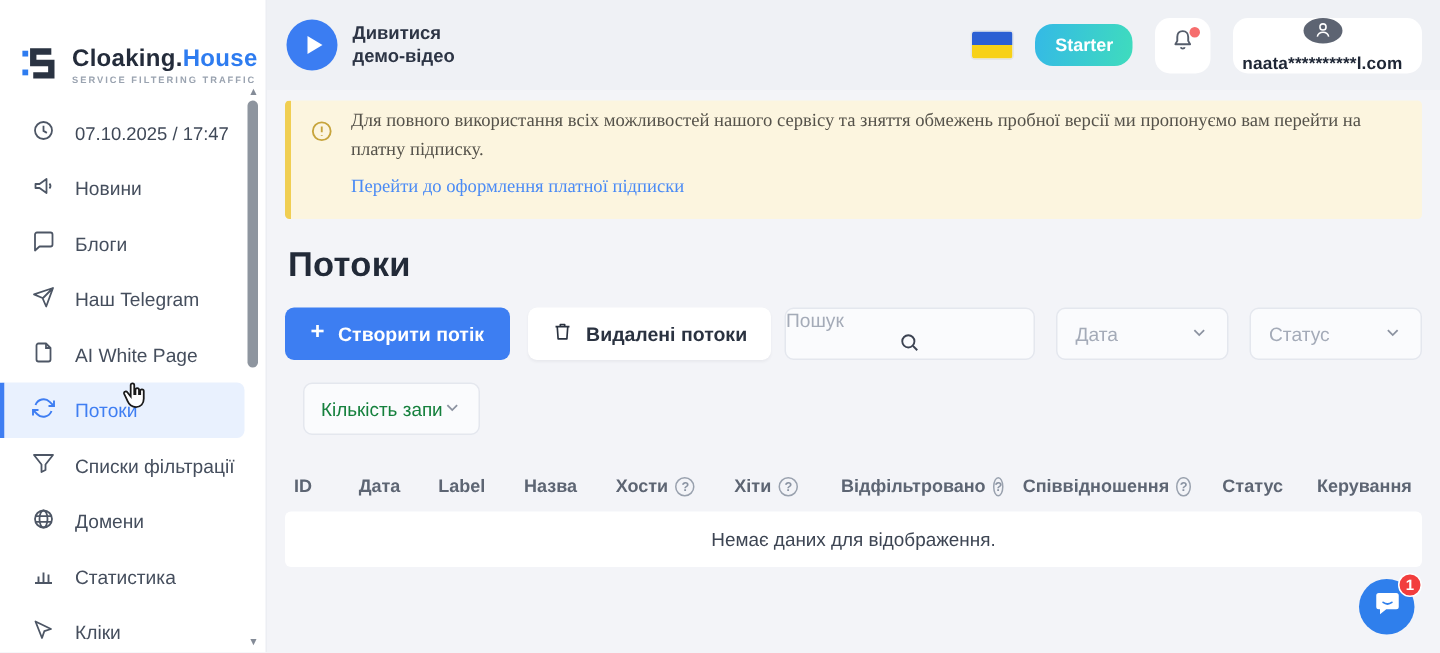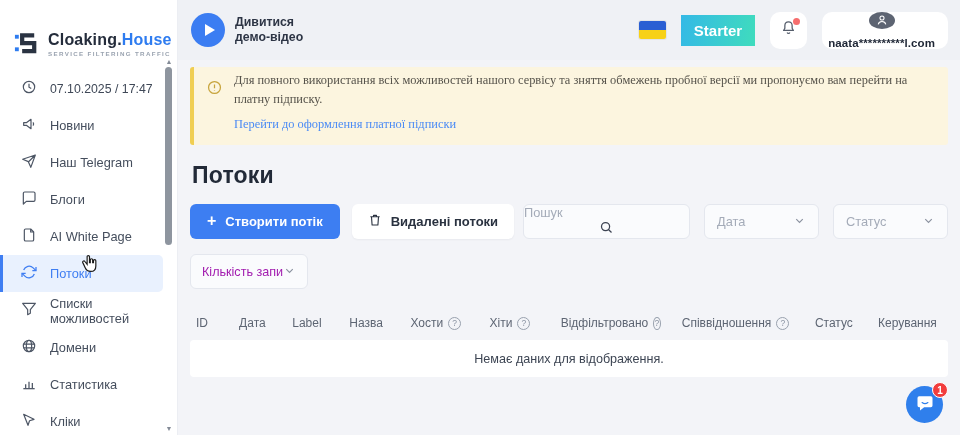--- a/index.html
+++ b/index.html
@@ -27,21 +27,21 @@
 
   
   .topbar { position:absolute; left:178px; top:0; width:782px; height:60px; background:#eff1f5; display:flex; align-items:center; }
   .play-btn { width:34px; height:34px; border-radius:50%; background:#3b7df2; margin-left:13px; display:flex; align-items:center; justify-content:center; cursor:pointer; flex:0 0 auto; }
   .play-tri { width:0; height:0; border-top:6px solid transparent; border-bottom:6px solid transparent; border-left:10px solid #fff; margin-left:3px; }
   .demo-label { margin-left:10px; font-size:12.3px; font-weight:700; color:#2d3545; line-height:1.25; cursor:pointer; }
   .tb-right { margin-left:auto; display:flex; align-items:center; gap:15px; margin-right:12px; }
   .flag { width:27px; height:18px; border-radius:2px; overflow:hidden; box-shadow:0 0 0 1px rgba(0,0,0,.05); }
   .flag .b { height:9px; background:#2a5fd3; }
   .flag .y { height:9px; background:#f7d117; }
-  .plan-btn { padding:7px 13px; border-radius:0; background:linear-gradient(100deg,#34b9e6,#3fdcbd); color:#fff; font-size:15px; font-weight:700; cursor:pointer; }
+  .plan-btn { padding:7px 13px; border-radius:12px; background:linear-gradient(100deg,#34b9e6,#3fdcbd); color:#fff; font-size:12px; font-weight:700; cursor:pointer; }
   .bell-card { width:37px; height:37px; background:#fff; border-radius:10px; display:flex; align-items:center; justify-content:center; position:relative; cursor:pointer; }
   .bell-dot { position:absolute; top:6px; right:7px; width:7px; height:7px; border-radius:50%; background:#f66d6d; }
   .user-chip { height:37px; background:#fff; border-radius:10px; display:flex; align-items:center; gap:8px; padding:0 13px 0 6px; cursor:pointer;flex-direction:column; }
   .avatar { width:26px; height:26px; border-radius:50%; background:#5d6472; display:flex; align-items:center; justify-content:center; }
   .user-email { font-size:11.5px; font-weight:700; color:#1e2635; letter-spacing:.1px; }
 
   
   .content { position:absolute; left:178px; top:60px; width:782px; bottom:0; background:#f3f4f8; padding:7px 12px 0 12px; }
   .banner { width:758px; background:#fcf5df; border-left:4px solid #f0ce52; border-radius:3px; padding:4px 16px 13px 40px; position:relative;font-family:Liberation Serif, serif; }
   .banner-icon { position:absolute; left:13px; top:13px; }
@@ -51,23 +51,23 @@
 
   .toolbar { margin-top:15px; width:758px; display:flex; align-items:center; }
   .btn-create { height:35px; padding:0 17px; background:#3d7ef2; border:none; border-radius:6px; color:#fff; font-size:13px; font-weight:600; display:flex; align-items:center; gap:9px; cursor:pointer; font-family:inherit; }
   .btn-create .plus { font-size:16px; font-weight:600; line-height:1; margin-top:-1px; }
   .btn-deleted { height:35px; margin-left:12px; padding:0 16px; background:#fff; border:none; border-radius:6px; color:#2a3240; font-size:13px; font-weight:700; display:flex; align-items:center; gap:9px; cursor:pointer; box-shadow:0 1px 2px rgba(30,40,60,.05); font-family:inherit; }
   .tb-spacer { flex:1; }
   .search-box { width:167px; height:35px; background:#fafbfd; border:1px solid #e4e7ee; border-radius:6px; display:flex; align-items:center; padding:0 11px;flex-direction:column; }
   .search-box input { flex:1; border:none; outline:none; background:transparent; font-size:12.8px; color:#3c4352; font-family:inherit; min-width:0; }
   .search-box input::placeholder { color:#a4abb8; }
   .select-box { width:115px; height:35px; margin-left:14px; background:#fafbfd; border:1px solid #e4e7ee; border-radius:6px; display:flex; align-items:center; justify-content:space-between; padding:0 12px; font-size:12.8px; color:#a4abb8; cursor:pointer; }
-  .perpage { margin-top:15px; width:118px; height:35px; background:#fafbfd; border:1px solid #e4e7ee; border-radius:6px; display:flex; align-items:center; justify-content:space-between; padding:0 11px; font-size:12.6px; color:#a21caf; cursor:pointer; white-space:nowrap; overflow:hidden; }
-
-  .thead { margin-top:27px; width:758px; display:flex; justify-content:space-between; align-items:flex-end; padding:0 6px; font-size:12px; color:#5d6573; }
+  .perpage { margin-top:15px; width:118px; height:35px; background:#fafbfd; border:1px solid #e4e7ee; border-radius:6px; display:flex; align-items:center; justify-content:space-between; padding:0 11px; font-size:12.6px; color:#15803d; cursor:pointer; white-space:nowrap; overflow:hidden;margin-left:12px; }
+
+  .thead { margin-top:27px; width:758px; display:flex; justify-content:space-between; align-items:flex-end; padding:0 6px; font-size:12px; color:#5d6573;font-weight:bold; }
   .th { display:flex; align-items:center; white-space:nowrap; }
   .th .help { width:13px; height:13px; border:1px solid #99a1ae; border-radius:50%; font-size:8.5px; color:#8a93a2; display:inline-flex; align-items:center; justify-content:center; margin-left:5px; cursor:pointer; }
   .c0{width:22px}.c1{width:32px}.c2{width:36px}.c3{width:40px}.c4{width:58px}.c5{width:50px}.c6{width:100px}.c7{width:112px}.c8{width:42px}.c9{width:64px}
   .empty-row { margin-top:10px; width:758px; height:37px; background:#fff; border-radius:4px; display:flex; align-items:center; justify-content:center; font-size:12.6px; color:#3d4553; }
 
   
   .chat-fab { position:absolute; right:17px; bottom:12px; width:37px; height:37px; border-radius:50%; background:#2f7fec; display:flex; align-items:center; justify-content:center; cursor:pointer; z-index:5; }
   .chat-badge { position:absolute; top:-4px; right:-5px; min-width:16px; height:16px; border-radius:50%; background:#f23d3d; color:#fff; font-size:10px; font-weight:700; display:flex; align-items:center; justify-content:center; border:1px solid #fff; }
 
   .cursor-hand { position:absolute; left:80px; top:254px; z-index:9; pointer-events:none; }
@@ -107,33 +107,33 @@
             <path d="M4 10v4h4l7 5V5L8 10H4z" stroke-linejoin="round"></path>
             <path d="M18 9.5a4 4 0 0 1 0 5"></path>
           </svg>
       </span>
       <span>Новини</span>
     </div>
 
     <div class="menu-item">
       <span>
         <svg width="16" height="16" viewBox="0 0 24 24" fill="none" stroke-width="1.8">
+            <path d="M21 15a2 2 0 0 1-2 2H8l-4.5 4V5a2 2 0 0 1 2-2H19a2 2 0 0 1 2 2z" stroke-linejoin="round"></path>
+          </svg>
+      </span>
+      <span>Блоги</span>
+    </div>
+
+    <div class="menu-item">
+      <span>
+        <svg width="16" height="16" viewBox="0 0 24 24" fill="none" stroke-width="1.8">
             <path d="M21.5 3 11 13.5M21.5 3l-6.8 18.5-3.7-8.5-8.5-3.7L21.5 3z" stroke-linejoin="round"></path>
           </svg>
       </span>
       <span>Наш Telegram</span>
-    </div>
-
-    <div class="menu-item">
-      <span>
-        <svg width="16" height="16" viewBox="0 0 24 24" fill="none" stroke-width="1.8">
-            <path d="M21 15a2 2 0 0 1-2 2H8l-4.5 4V5a2 2 0 0 1 2-2H19a2 2 0 0 1 2 2z" stroke-linejoin="round"></path>
-          </svg>
-      </span>
-      <span>Блоги</span>
     </div>
 
     <div class="menu-item">
       <span>
         <svg width="16" height="16" viewBox="0 0 24 24" fill="none" stroke-width="1.8">
             <path d="M14.5 3H7a2 2 0 0 0-2 2v14a2 2 0 0 0 2 2h10a2 2 0 0 0 2-2V7.5z" stroke-linejoin="round"></path>
             <path d="M14.5 3v4.5H19"></path>
           </svg>
       </span>
       <span>AI White Page</span>
@@ -149,21 +149,21 @@
       </span>
       <span>Потоки</span>
     </div>
 
     <div class="menu-item">
       <span>
         <svg width="16" height="16" viewBox="0 0 24 24" fill="none" stroke-width="1.8">
             <path d="M21.5 3.5h-19L10 13v7.5l4-2V13l7.5-9.5z" stroke-linejoin="round"></path>
           </svg>
       </span>
-      <span>Списки можливостей</span>
+      <span>Списки фільтрації</span>
     </div>
 
     <div class="menu-item">
       <span>
         <svg width="16" height="16" viewBox="0 0 24 24" fill="none" stroke-width="1.8">
             <circle cx="12" cy="12" r="8.5"></circle>
             <path d="M4 9.2h16M4 14.8h16"></path>
             <ellipse cx="12" cy="12" rx="4" ry="8.5"></ellipse>
           </svg>
       </span>

